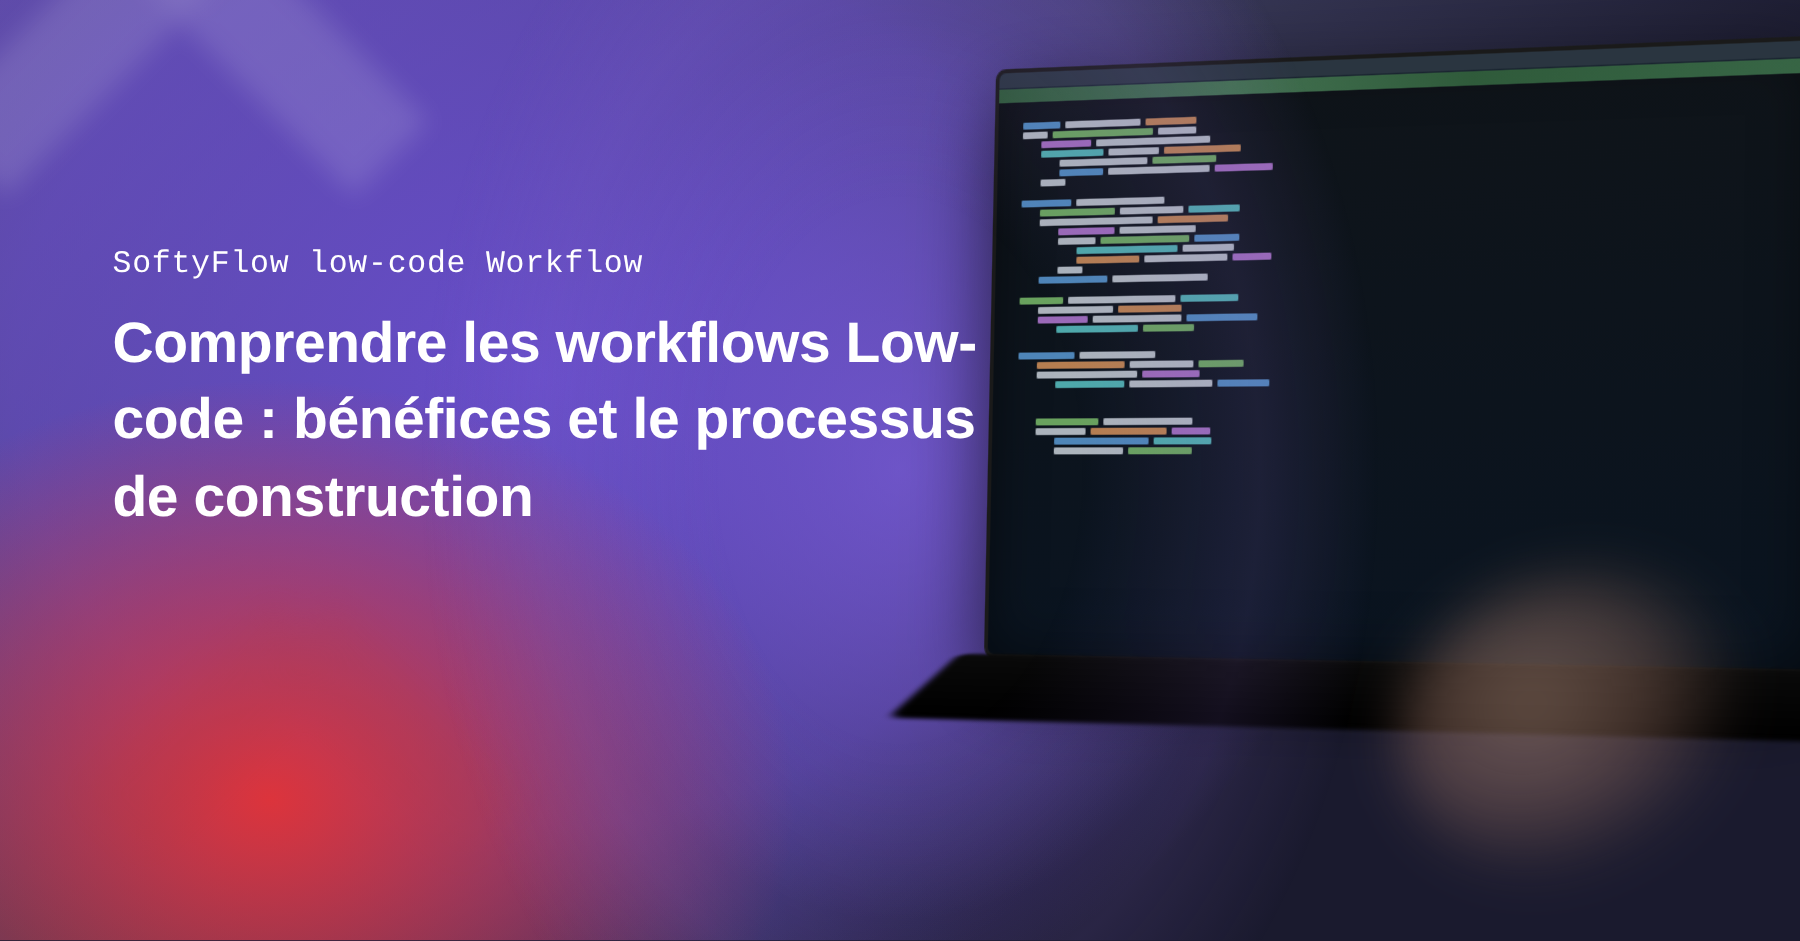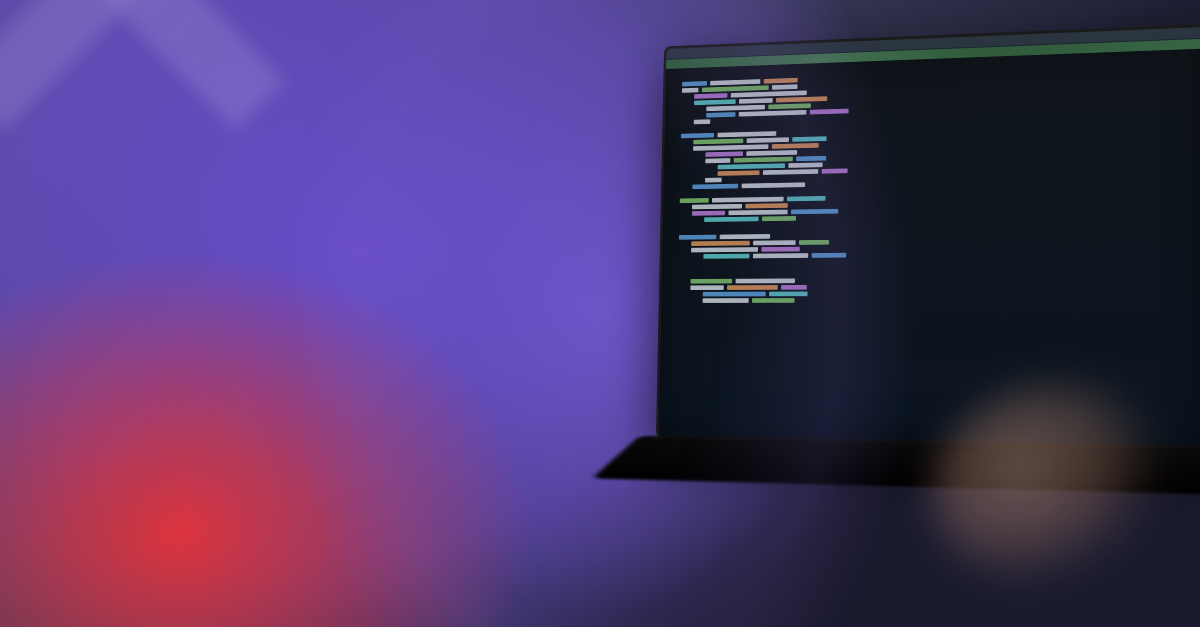--- a/index.html
+++ b/index.html
@@ -319,13 +319,15 @@
         </div>
     </div>
   </div>
   <div class="laptop-base"></div>
   <div class="hand"></div>
 </div>
 
 <div class="blur-overlay"></div>
 
 <div class="content">
+  <div class="eyebrow">SoftyFlow low-code Workflow</div>
+  <div class="headline">Comprendre les workflows Low-code : bénéfices et le processus de construction</div>
 </div>
 
 </body></html>

